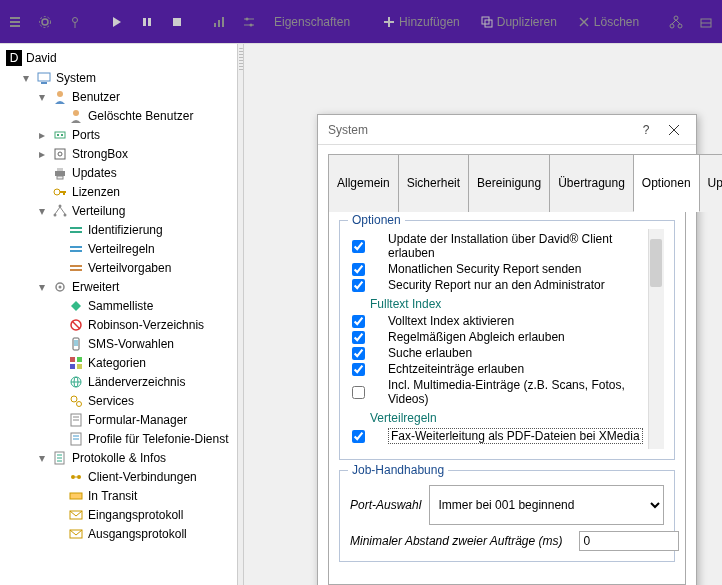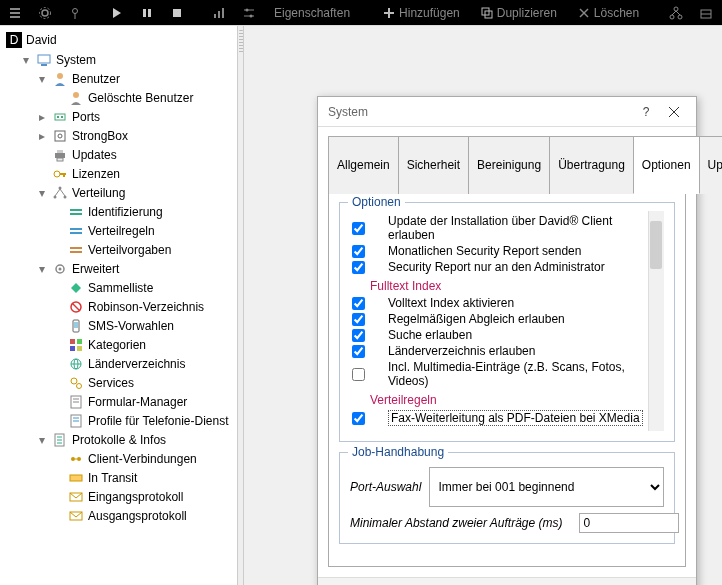--- a/index.html
+++ b/index.html
@@ -1,19 +1,19 @@
 <!DOCTYPE html>
 <html><head>
 <meta charset="utf-8">
 <style>
 * { box-sizing: border-box; margin: 0; padding: 0; font-family: "Segoe UI", Tahoma, sans-serif; font-size: 12px; }
 body { background: #f0f0f0; width: 722px; height: 585px; overflow: hidden; position: relative; }
 
 
-.toolbar { height: 26px; background: #000000; border-bottom: 1px solid #ddd; display: flex; align-items: center; padding: 0 4px; gap: 8px; }
+.toolbar { height: 44px; background: #4c1d95; border-bottom: 1px solid #ddd; display: flex; align-items: center; padding: 0 4px; gap: 8px; }
 .toolbar .tb-btn { display: flex; align-items: center; gap: 3px; padding: 2px 6px; color: #888; cursor: default; }
 .toolbar .tb-btn.icon-only { padding: 2px 4px; }
 .toolbar .ico { width: 14px; height: 14px; display: inline-flex; align-items: center; justify-content: center; }
 .toolbar .sep { width: 1px; height: 16px; background: #ddd; margin: 0 2px; }
 
 
 .main { display: flex; height: calc(100% - 26px); }
 .left { width: 238px; background: #fff; border-right: 1px solid #ccc; height: 100%; overflow: hidden; position: relative; }
 .splitter { width: 6px; background: #eee; cursor: col-resize; border-right: 1px solid #ccc; display:flex; align-items:flex-start; justify-content:center; padding-top:4px;}
 .splitter .grip { width:4px; height:24px; background:repeating-linear-gradient(#bbb,#bbb 1px,#eee 1px,#eee 3px); border-radius:1px;}
@@ -43,21 +43,21 @@
 
 .tab-page { border:1px solid #aaa; border-top:none; padding:8px 10px 12px 10px; }
 .fieldset { border:1px solid #b8c5d9; padding: 8px 10px 10px 10px; margin-bottom:10px; position:relative; }
 .fieldset > legend { padding:0 4px; color:#1a4b8e; position:absolute; top:-8px; left:8px; background:#fff; }
 .opt-scroll { height: 220px; overflow:hidden; border:none; padding:2px; position:relative; }
 .opt-scroll .scrollbar { position:absolute; right:0; top:0; bottom:0; width:16px; background:#f1f1f1; border-left:1px solid #ddd; }
 .opt-scroll .thumb { position:absolute; right:2px; width:12px; top:10px; height:48px; background:#cfcfcf; border-radius:2px; }
 .opt-scroll .content { padding-right:18px; }
 .check-row { display:flex; align-items:center; gap:23px; padding:1px 0; }
 .check-row input { margin:0; }
-.group-head { color:#be185d; margin:4px 0 2px 18px; }
+.group-head { color:#0f766e; margin:4px 0 2px 18px; }
 .focus-row { border:1px dotted #555; padding:0 2px; display:inline-flex; align-items:center; }
 
 .form-row { display:flex; align-items:center; gap:8px; margin-top:6px; }
 .form-row label { white-space:nowrap;font-style:italic; }
 .form-row select { flex:1; height:40px; border:1px solid #aaa; background:#fff; padding:0 4px; }
 .form-row input[type=text] { width:100px; height:20px; border:1px solid #aaa; padding:0 4px; text-align:left; }
 
 .dialog .footer { display:flex; justify-content:flex-end; gap:8px; padding:8px 10px 10px 0; background:#f3f3f3; border-top:1px solid #ddd; }
 .btn { min-width:78px; height:24px; border:1px solid #aaa; background:#eee; display:flex; align-items:center; justify-content:center; }
 
@@ -598,21 +598,21 @@
                 <div class="check-row">
                     <input type="checkbox" checked="" style="">
                     <span>Regelmäßigen Abgleich erlauben</span>
                   </div>
                 <div class="check-row">
                     <input type="checkbox" checked="" style="">
                     <span>Suche erlauben</span>
                   </div>
                 <div class="check-row">
                     <input type="checkbox" checked="" style="">
-                    <span>Länderverzeichnis erlauben</span>
+                    <span>Echtzeiteinträge erlauben</span>
                   </div>
                 <div class="check-row">
                     <input type="checkbox" style="">
                     <span>Incl. Multimedia-Einträge (z.B. Scans, Fotos, Videos)</span>
                   </div>
                 <div class="group-head">Verteilregeln</div>
                 <div class="check-row">
                     <input type="checkbox" checked="" style="">
                     <span class="focus-row">Fax-Weiterleitung als PDF-Dateien bei XMedia</span>
                   </div>

